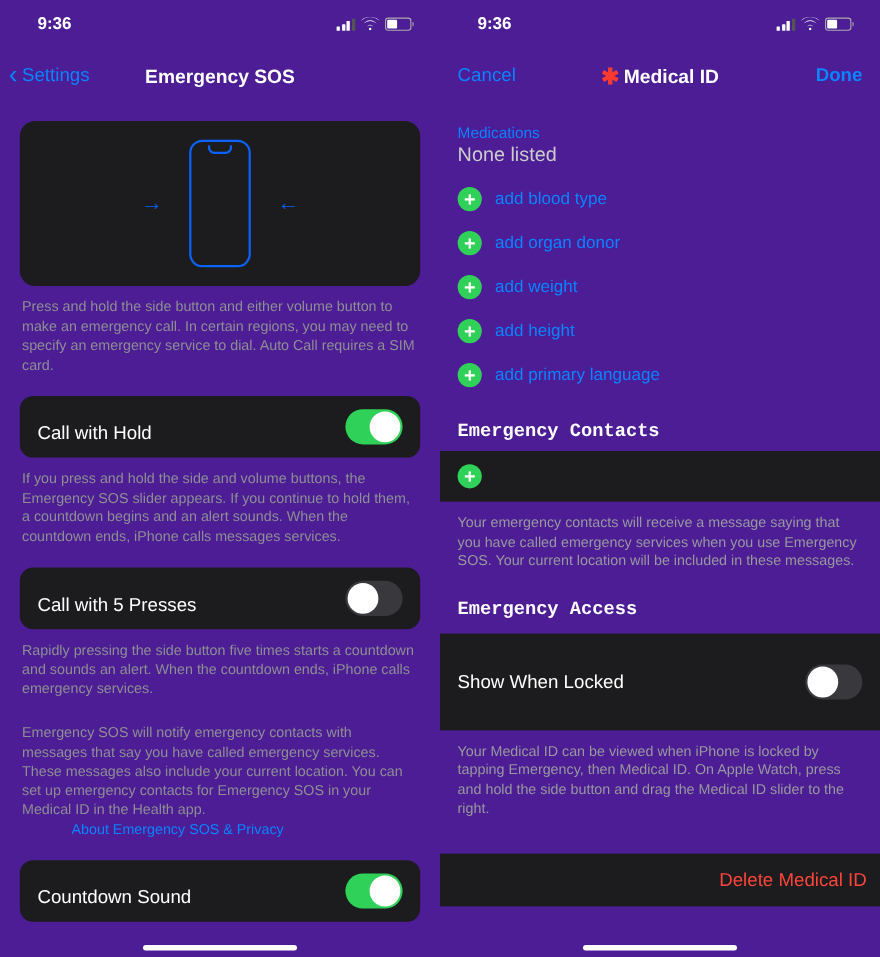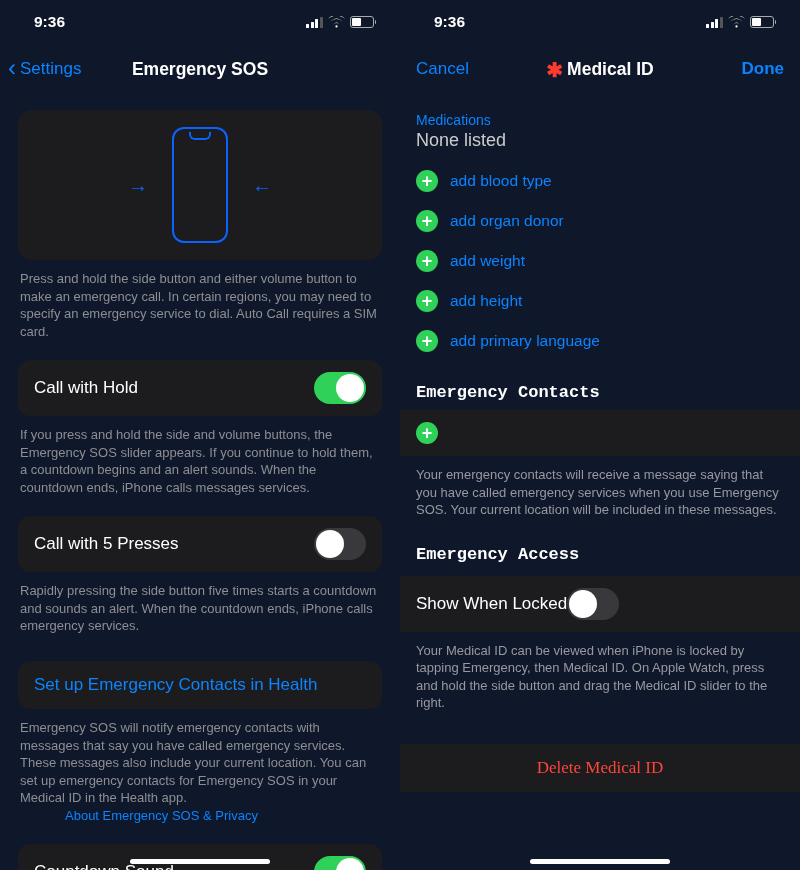--- a/index.html
+++ b/index.html
@@ -8,21 +8,21 @@
     font-family: -apple-system, BlinkMacSystemFont, "Helvetica Neue", sans-serif;
     width: 800px;
     height: 870px;
     display: flex;
     color: #fff;
     overflow: hidden;
   }
   .screen {
     width: 400px;
     height: 870px;
-    background: #0f172a;
+    background: #4c1d95;
     display: flex;
     flex-direction: column;
     position: relative;
   }
   
   .status-bar {
     height: 44px;
     display: flex;
     align-items: center;
     justify-content: space-between;
@@ -88,21 +88,21 @@
     font-size: 13px;
     line-height: 1.35;
     padding: 10px 20px 12px 20px;
   }
   .toggle-row {
     background: #1c1c1e;
     border-radius: 12px;
     margin: 8px 18px 0 18px;
     padding: 12px 16px;
     display: flex;
-    align-items: center;
+    align-items: flex-end;
     justify-content: space-between;
     font-size: 17px;
   }
   .toggle {
     width: 52px; height: 32px; border-radius: 16px; position: relative;
   }
   .toggle.on { background: #30d158; }
   .toggle.off { background: #39393d; }
   .toggle-knob {
     width: 28px; height: 28px; background: #fff; border-radius: 50%;
@@ -135,26 +135,26 @@
     display: flex; align-items: center; justify-content: center;
     color: #fff; font-size: 18px; font-weight: 600; line-height:1;
   }
   .section-header {
     font-size: 17px; font-weight: 600; padding: 22px 32px 8px 16px; color:#fff;font-family:Liberation Mono, monospace;
   }
   .med-footer {
     color:#98989e; font-size:13px; line-height:1.35; padding:10px 16px 4px 16px;
   }
   .locked-row {
-    background:#1c1c1e; padding:12px 16px; display:flex; justify-content:flex-start;
+    background:#1c1c1e; padding:28px 16px; display:flex; justify-content:space-between;
     align-items:center; font-size:17px; margin-top:4px;
   }
   .delete-row {
     background:#1c1c1e; padding:14px 12px; color:#ff453a; font-size:17px;
-    text-align:center; margin-top:28px;font-family:Liberation Serif, serif;
+    text-align:right; margin-top:28px;
   }
   .home-indicator {
     position:absolute; bottom:6px; left:50%; transform:translateX(-50%);
     width:140px; height:5px; background:#fff; border-radius:3px;
   }
   .screen-right .content { margin-top:4px; }
 </style>
 </head>
 <body>
 
@@ -206,21 +206,20 @@
     <div class="footer-text">If you press and hold the side and volume buttons, the Emergency SOS slider appears. If you continue to hold them, a countdown begins and an alert sounds. When the countdown ends, iPhone calls messages services.</div>
 
     <div class="toggle-row">
       <span>Call with 5 Presses</span>
       <div class="toggle off">
           <div class="toggle-knob"></div>
         </div>
     </div>
     <div class="footer-text">Rapidly pressing the side button five times starts a countdown and sounds an alert. When the countdown ends, iPhone calls emergency services.</div>
 
-    <div class="link-row">Set up Emergency Contacts in Health</div>
     <div class="footer-text">
       <span>Emergency SOS will notify emergency contacts with messages that say you have called emergency services. These messages also include your current location. You can set up emergency contacts for Emergency SOS in your Medical ID in the Health app.</span><br>
       <span class="footer-link">About Emergency SOS &amp; Privacy</span>
     </div>
 
     <div class="toggle-row">
       <span>Countdown Sound</span>
       <div class="toggle on">
           <div class="toggle-knob"></div>
         </div>

